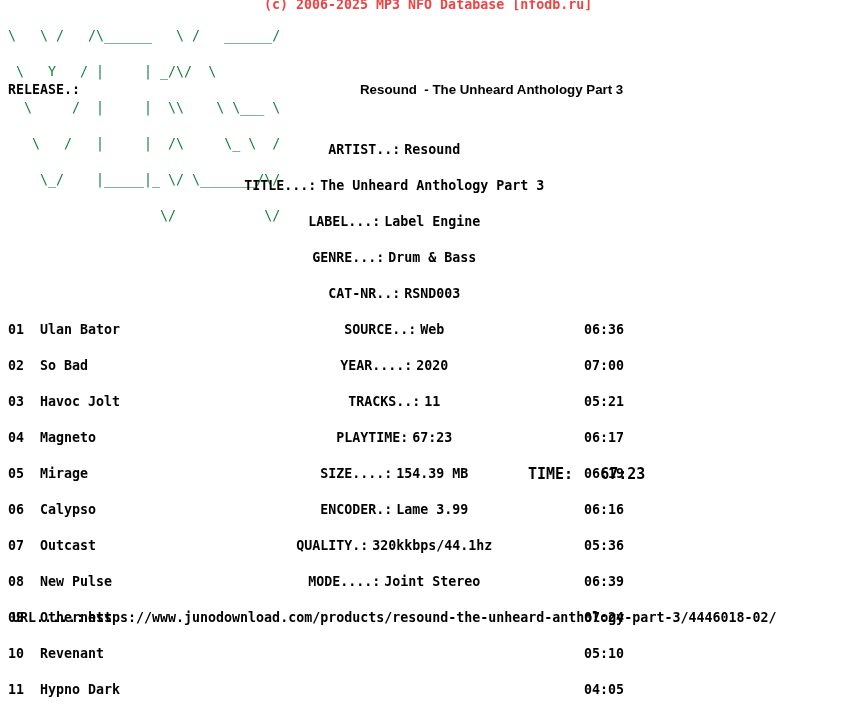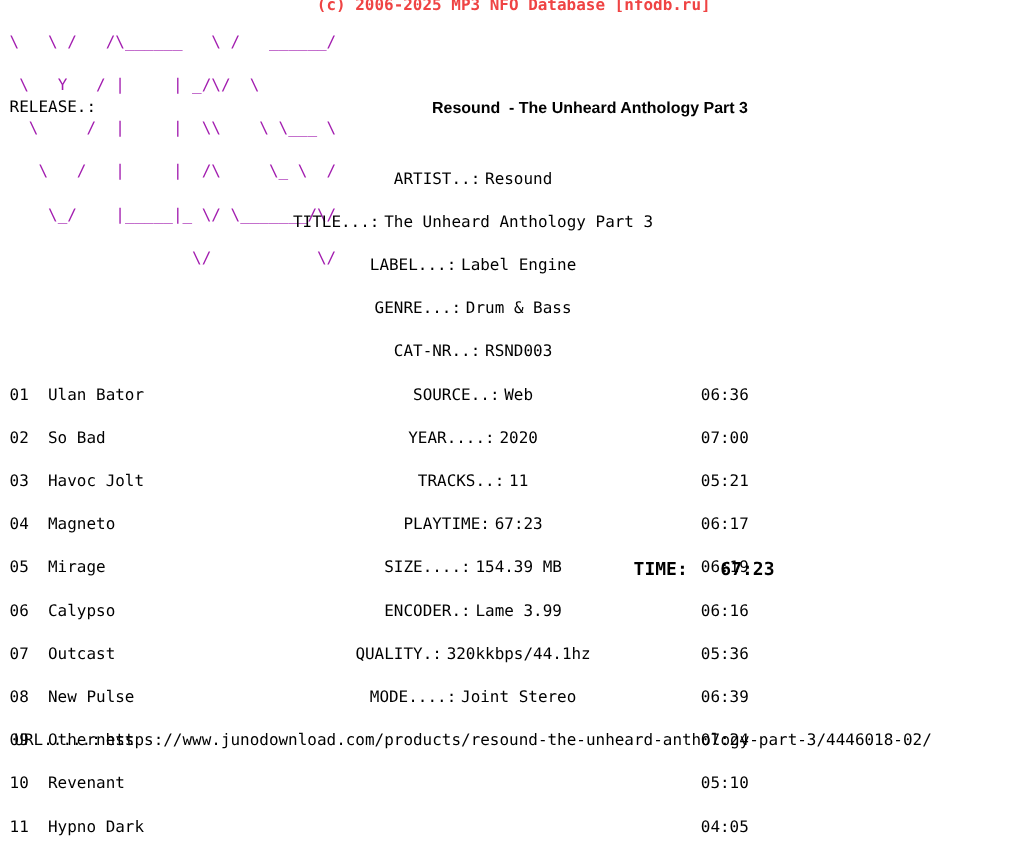--- a/index.html
+++ b/index.html
@@ -1,20 +1,20 @@
 <!DOCTYPE html>
 <html><head>
 <meta charset="utf-8">
 <style>
   html, body { margin:0; padding:0; background:#ffffff; }
   body { width:856px; height:708px; position:relative; overflow:hidden;
          font-family:"DejaVu Sans Mono","Liberation Mono",monospace; font-size:13px; color:#000; }
   .pre { position:absolute; left:8px; white-space:pre; font-family:"DejaVu Sans Mono","Liberation Mono",monospace;
-         font-size:13.3px; line-height:12px; letter-spacing:0; font-weight:normal; }
-  #art { top:6px; color:#a21caf; font-weight:normal; }
+         font-size:13.3px; line-height:12px; letter-spacing:0; font-weight:bold; }
+  #art { top:6px; color:#15803d; font-weight:normal; }
   #copyright { position:absolute; left:264px; top:-1px; color:#ef4444; font-weight:bold;
                font-family:"DejaVu Sans Mono","Liberation Mono",monospace; font-size:13.3px; line-height:12px; white-space:pre; }
   .row { display:block; height:12px; }
   #release { top:84px; }
   #release-value { position:absolute; left:360px; top:84px; white-space:pre; font-weight:bold;
                    font-family:Liberation Sans, sans-serif; font-size:13.3px; line-height:12px; }
   #info { top:120px;text-align:center; }
   #tracks { top:300px; }
   .trk { display:block; height:12px; position:relative;padding-left:44px; }
   .trk .num { position:absolute; left:0; }

